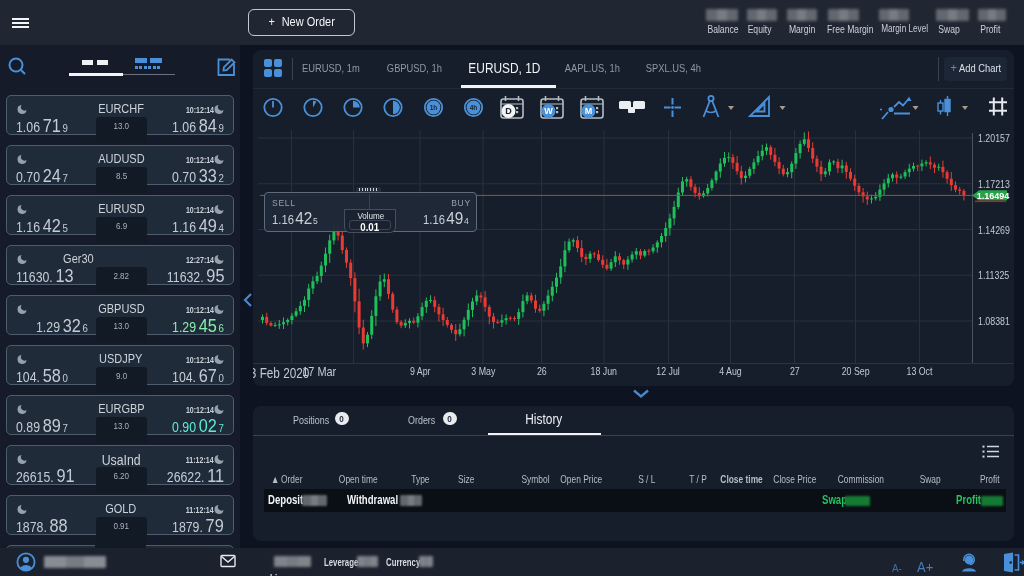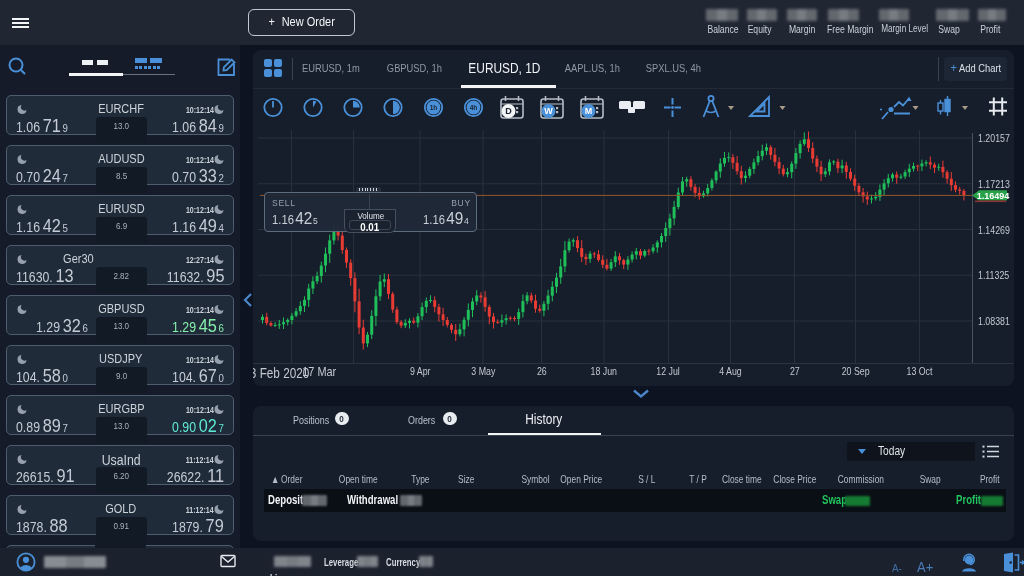--- a/index.html
+++ b/index.html
@@ -695,45 +695,41 @@
 <div class="abs" style="left:253px;top:406px;width:761px;height:135px;background:#161e2b;border-radius:8px;overflow:hidden;">
   <div style="position:absolute;left:40px;top:7.5px;text-align:left;font-size:10.5px;color:#b9c2cc;font-weight:normal;letter-spacing:0px;line-height:1.15;"><span style="display:inline-block;transform:scaleX(0.85);transform-origin:0 50%;white-space:nowrap;">Positions</span></div>
   <div class="abs" style="left:82px;top:5.5px;width:14px;height:13px;background:#e8ecef;border-radius:7px;"></div>
   <div style="position:absolute;left:82.0px;top:7.5px;width:14px;text-align:center;font-size:9px;color:#2a3240;font-weight:bold;letter-spacing:0px;line-height:1.15;"><span style="display:inline-block;transform:scaleX(0.9);transform-origin:50% 50%;white-space:nowrap;">0</span></div>
   <div style="position:absolute;left:155px;top:7.5px;text-align:left;font-size:10.5px;color:#b9c2cc;font-weight:normal;letter-spacing:0px;line-height:1.15;"><span style="display:inline-block;transform:scaleX(0.85);transform-origin:0 50%;white-space:nowrap;">Orders</span></div>
   <div class="abs" style="left:190px;top:5.5px;width:14px;height:13px;background:#e8ecef;border-radius:7px;"></div>
   <div style="position:absolute;left:190.0px;top:7.5px;width:14px;text-align:center;font-size:9px;color:#2a3240;font-weight:bold;letter-spacing:0px;line-height:1.15;"><span style="display:inline-block;transform:scaleX(0.9);transform-origin:50% 50%;white-space:nowrap;">0</span></div>
   <div style="position:absolute;left:251.0px;top:5px;width:80px;text-align:center;font-size:14px;color:#eef1f5;font-weight:normal;letter-spacing:0px;line-height:1.15;"><span style="display:inline-block;transform:scaleX(0.85);transform-origin:50% 50%;white-space:nowrap;">History</span></div>
   <div class="abs" style="left:235px;top:26.5px;width:113px;height:2.5px;background:#f2f4f6;"></div>
   <div class="abs" style="left:0;top:29px;width:761px;height:1px;background:#39414e;"></div>
-  <div class="abs" style="left:594px;top:36px;width:128px;height:19px;background:#0e131c;">
-    <div style="position:absolute;left:11px;top:7px;width:0;height:0;border-left:4.5px solid transparent;border-right:4.5px solid transparent;border-top:5.5px solid #4a90d9;"></div>
-    <div style="position:absolute;left:31px;top:3px;text-align:left;font-size:12px;color:#dfe4ea;font-weight:normal;letter-spacing:0px;line-height:1.15;"><span style="display:inline-block;transform:scaleX(0.85);transform-origin:0 50%;white-space:nowrap;">Today</span></div>
-  </div>
   <svg class="abs" style="left:729px;top:38px;" width="18" height="15" viewBox="0 0 18 15">
     <g stroke="#cfd6dd" stroke-width="1.6">
         <line x1="5" y1="2.5" x2="17" y2="2.5"></line>
         <line x1="5" y1="7.5" x2="17" y2="7.5"></line>
         <line x1="5" y1="12.5" x2="17" y2="12.5"></line>
       </g>
     <g fill="#cfd6dd">
         <rect x="0.5" y="1.6" width="2" height="2"></rect>
         <rect x="0.5" y="6.6" width="2" height="2"></rect>
         <rect x="0.5" y="11.6" width="2" height="2"></rect>
       </g>
   </svg>
   <div class="abs" style="left:0;top:67px;width:761px;height:14px;">
       <div style="position:absolute;left:45.5px;top:0px;width:120px;text-align:center;font-size:10.5px;color:#b6bec8;font-weight:normal;letter-spacing:0px;line-height:1.15;"><span style="display:inline-block;transform:scaleX(0.8);transform-origin:50% 50%;white-space:nowrap;">Open time</span></div>
       <div style="position:absolute;left:107.0px;top:0px;width:120px;text-align:center;font-size:10.5px;color:#b6bec8;font-weight:normal;letter-spacing:0px;line-height:1.15;"><span style="display:inline-block;transform:scaleX(0.8);transform-origin:50% 50%;white-space:nowrap;">Type</span></div>
       <div style="position:absolute;left:153.5px;top:0px;width:120px;text-align:center;font-size:10.5px;color:#b6bec8;font-weight:normal;letter-spacing:0px;line-height:1.15;"><span style="display:inline-block;transform:scaleX(0.8);transform-origin:50% 50%;white-space:nowrap;">Size</span></div>
       <div style="position:absolute;left:222.5px;top:0px;width:120px;text-align:center;font-size:10.5px;color:#b6bec8;font-weight:normal;letter-spacing:0px;line-height:1.15;"><span style="display:inline-block;transform:scaleX(0.8);transform-origin:50% 50%;white-space:nowrap;">Symbol</span></div>
       <div style="position:absolute;left:268.5px;top:0px;width:120px;text-align:center;font-size:10.5px;color:#b6bec8;font-weight:normal;letter-spacing:0px;line-height:1.15;"><span style="display:inline-block;transform:scaleX(0.8);transform-origin:50% 50%;white-space:nowrap;">Open Price</span></div>
       <div style="position:absolute;left:333.5px;top:0px;width:120px;text-align:center;font-size:10.5px;color:#b6bec8;font-weight:normal;letter-spacing:0px;line-height:1.15;"><span style="display:inline-block;transform:scaleX(0.8);transform-origin:50% 50%;white-space:nowrap;">S / L</span></div>
       <div style="position:absolute;left:385.0px;top:0px;width:120px;text-align:center;font-size:10.5px;color:#b6bec8;font-weight:normal;letter-spacing:0px;line-height:1.15;"><span style="display:inline-block;transform:scaleX(0.8);transform-origin:50% 50%;white-space:nowrap;">T / P</span></div>
-      <div style="position:absolute;left:429.0px;top:0px;width:120px;text-align:center;font-size:10.5px;color:#b6bec8;font-weight:normal;letter-spacing:0px;line-height:1.15;"><span style="display:inline-block;transform:scaleX(0.8);transform-origin:50% 50%;white-space:nowrap;">Close time</span></div>
+      <div style="position:absolute;left:429.0px;top:0px;width:120px;text-align:center;font-size:10.5px;color:#b6bec8;font-weight:bold;letter-spacing:0px;line-height:1.15;"><span style="display:inline-block;transform:scaleX(0.8);transform-origin:50% 50%;white-space:nowrap;">Close time</span></div>
       <div style="position:absolute;left:482.0px;top:0px;width:120px;text-align:center;font-size:10.5px;color:#b6bec8;font-weight:normal;letter-spacing:0px;line-height:1.15;"><span style="display:inline-block;transform:scaleX(0.8);transform-origin:50% 50%;white-space:nowrap;">Close Price</span></div>
       <div style="position:absolute;left:548.0px;top:0px;width:120px;text-align:center;font-size:10.5px;color:#b6bec8;font-weight:normal;letter-spacing:0px;line-height:1.15;"><span style="display:inline-block;transform:scaleX(0.8);transform-origin:50% 50%;white-space:nowrap;">Commission</span></div>
       <div style="position:absolute;left:617.5px;top:0px;width:120px;text-align:center;font-size:10.5px;color:#b6bec8;font-weight:normal;letter-spacing:0px;line-height:1.15;"><span style="display:inline-block;transform:scaleX(0.8);transform-origin:50% 50%;white-space:nowrap;">Swap</span></div>
       <div style="position:absolute;left:18px;top:0px;text-align:left;font-size:10.5px;color:#b6bec8;font-weight:normal;letter-spacing:0px;line-height:1.15;"><span style="display:inline-block;transform:scaleX(0.8);transform-origin:0 50%;white-space:nowrap;">▲ Order</span></div>
       <div style="position:absolute;left:687px;top:0px;width:60px;text-align:right;font-size:10.5px;color:#b6bec8;font-weight:normal;letter-spacing:0px;line-height:1.15;"><span style="display:inline-block;transform:scaleX(0.8);transform-origin:100% 50%;white-space:nowrap;">Profit</span></div>
     </div>
   <div class="abs" style="left:11px;top:83px;width:742px;height:23px;background:#0a0e15;">
     <div style="position:absolute;left:4px;top:5px;text-align:left;font-size:12px;color:#f2f4f6;font-weight:bold;letter-spacing:0px;line-height:1.15;"><span style="display:inline-block;transform:scaleX(0.8);transform-origin:0 50%;white-space:nowrap;">Deposit</span></div>
     <div style="position:absolute;left:38px;top:6px;width:25px;height:11px;background:linear-gradient(90deg,#63686f 0 35%, #777c83 35% 65%, #63686f 65%);border-radius:1px;filter:blur(1.2px);"></div>
     <div style="position:absolute;left:83px;top:5px;text-align:left;font-size:12px;color:#f2f4f6;font-weight:bold;letter-spacing:0px;line-height:1.15;"><span style="display:inline-block;transform:scaleX(0.8);transform-origin:0 50%;white-space:nowrap;">Withdrawal</span></div>

